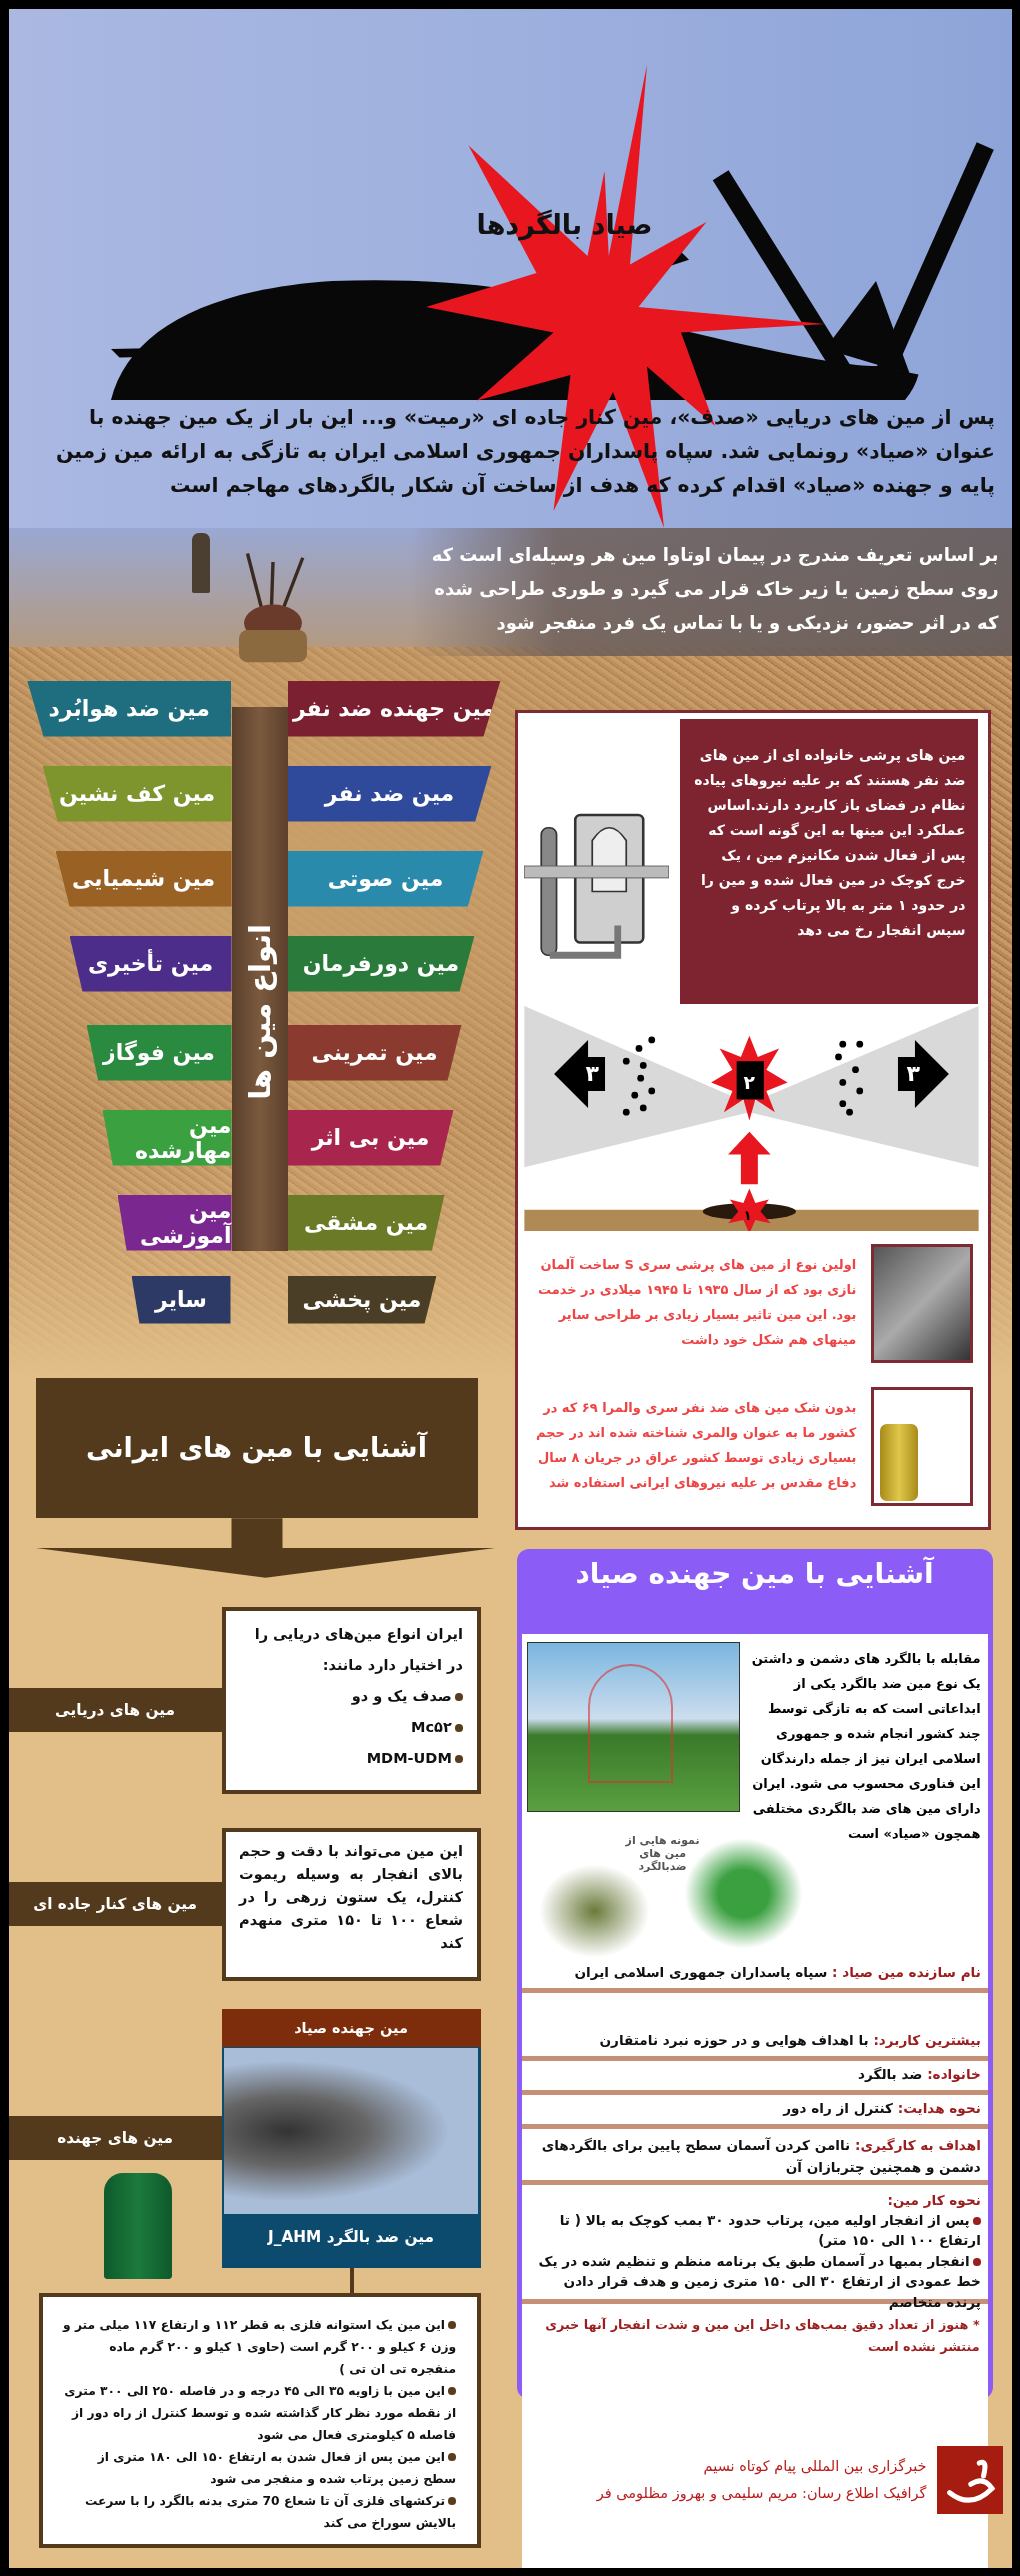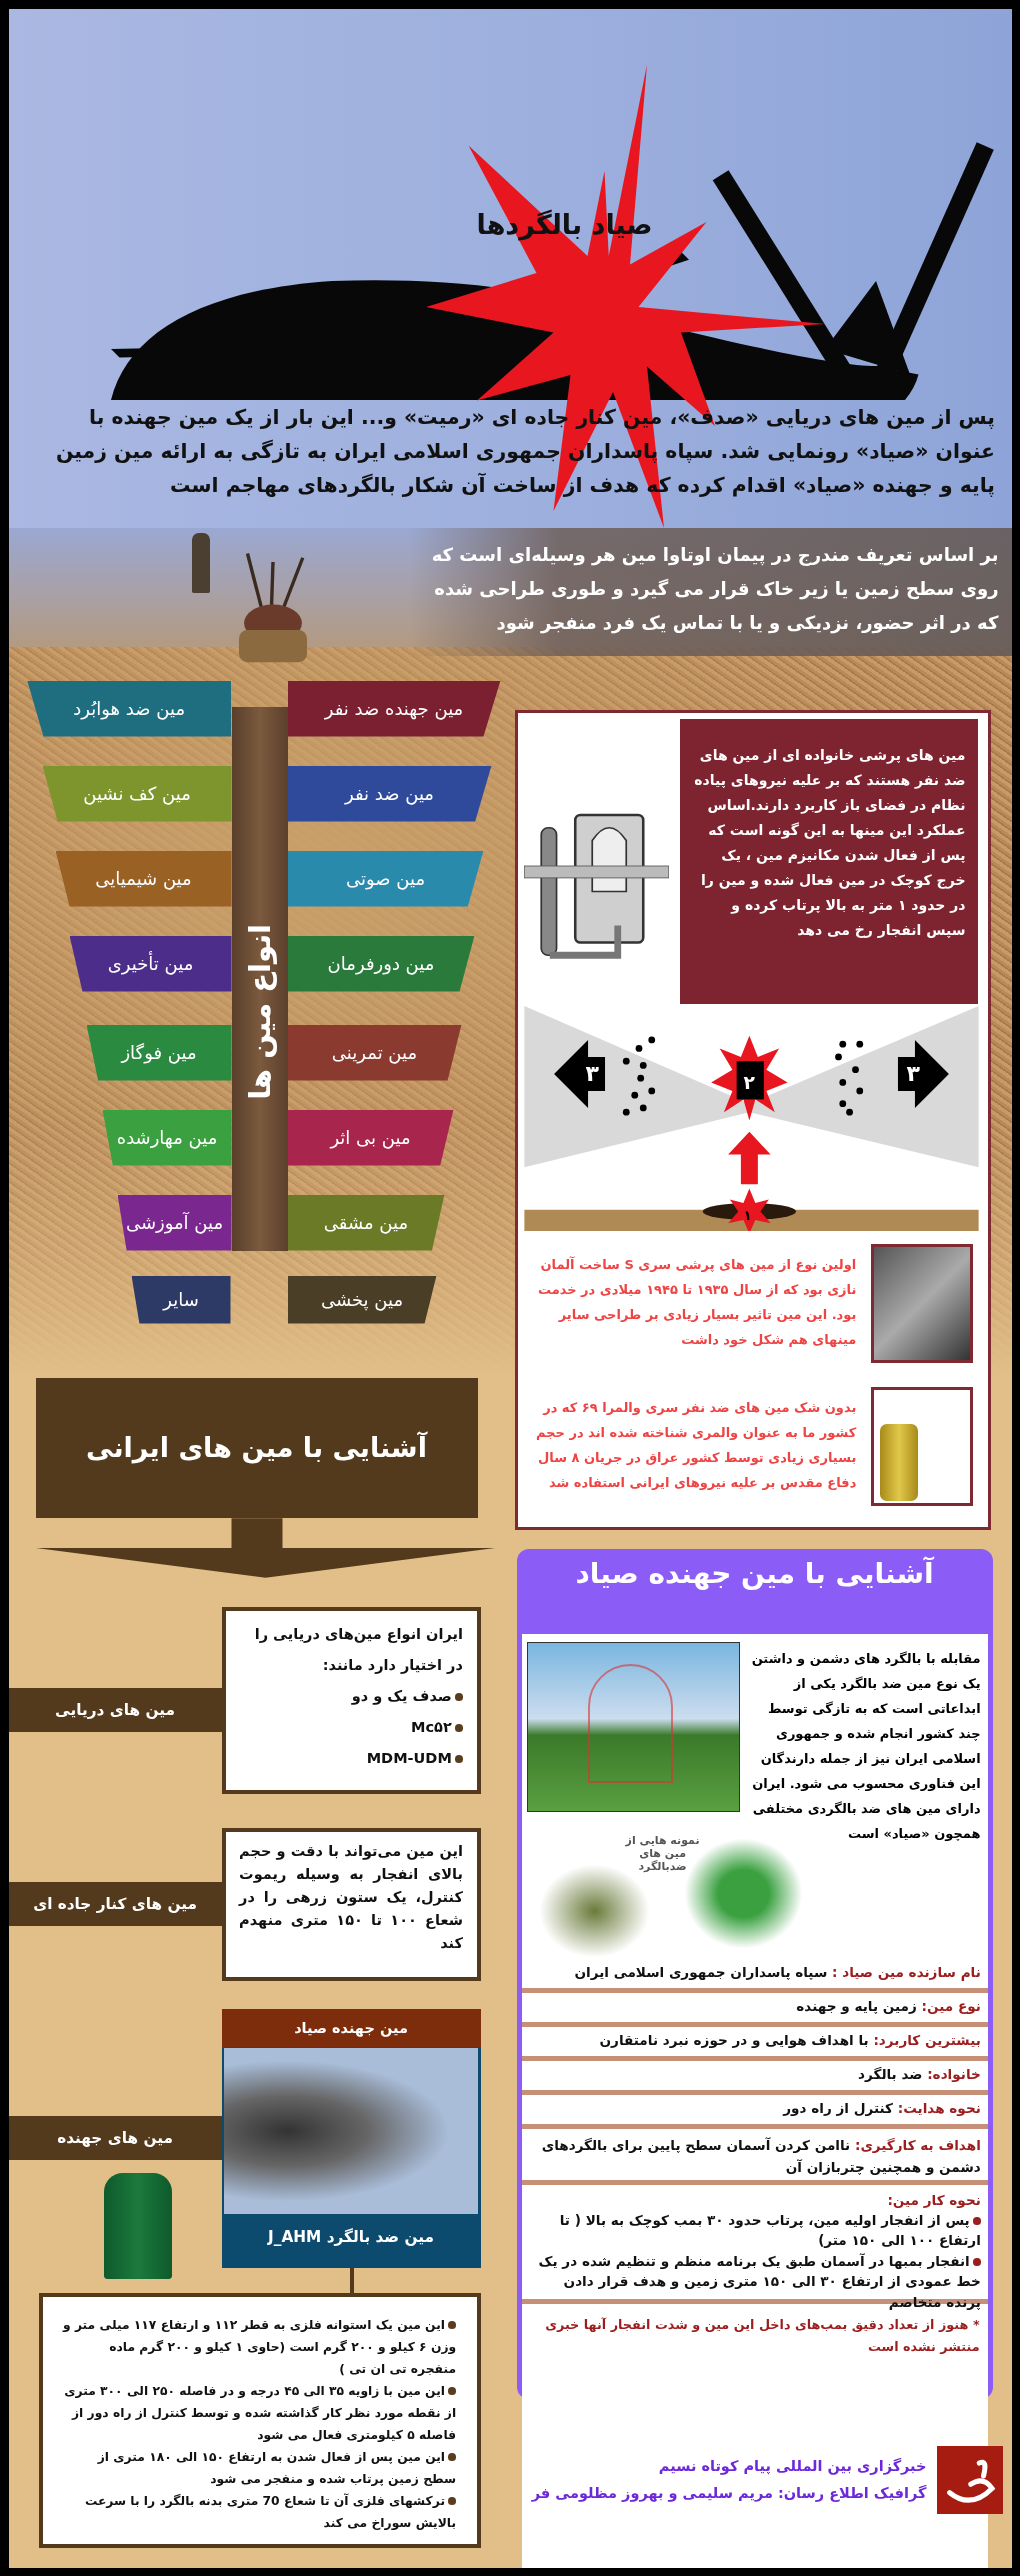--- a/index.html
+++ b/index.html
@@ -19,21 +19,21 @@
  repeating-linear-gradient(35deg,#b8895a 0 2.6px,#c89a66 2.6px 6px,#a87a4c 6px 7.7px);}
 .desert .sky{position:absolute;left:0;top:0;width:1003px;height:119px;background:linear-gradient(#9aa8d2,#b39a82)}
 .desert .fade{position:absolute;left:0;bottom:0;width:1003px;height:255px;background:linear-gradient(transparent,#e2bf88)}
 .definition{position:absolute;left:400px;top:0;width:604px;height:128px;background:linear-gradient(90deg,rgba(120,100,90,0) 0%,rgba(110,95,90,.85) 25%,rgba(100,90,88,.9));}
 .def-text{position:absolute;left:412px;top:10.2px;width:578px;color:#fff;font-weight:bold;font-size:18px;line-height:34px}
 .soldier{position:absolute;left:183px;top:5.1px;width:18.7px;height:60px;background:#4b3f32;border-radius:6.8px 6.8px 1.7px 1.7px}
 .minehead{position:absolute;left:213px;top:17px;width:102px;height:119px}
 .shaft{position:absolute;left:223px;top:179px;width:56px;height:544px;background:linear-gradient(90deg,#5a3f2b,#7b5a3e,#5c402c)}
 .shaft-title{position:absolute;left:223px;top:374px;width:56px;height:221px;display:flex;align-items:center;justify-content:center}
 .shaft-title span{writing-mode:vertical-rl;transform:rotate(180deg);color:#fff;font-weight:bold;font-size:29px;direction:rtl}
-.banner{position:absolute;height:56px;display:flex;align-items:center;justify-content:center;color:#fff;font-weight:normal;font-size:18px;direction:rtl}
+.banner{position:absolute;height:56px;display:flex;align-items:center;justify-content:center;color:#fff;font-weight:bold;font-size:22px;direction:rtl}
 .banner.l{clip-path:polygon(0 0,100% 0,100% 100%,8% 100%)}
 .banner.r{clip-path:polygon(0 0,100% 0,92% 100%,0 100%)}
 
 .panel{position:absolute;left:506px;top:701px;width:476px;height:820px;background:#fff;border:3.4px solid #7d2a33}
 .panel-text{position:absolute;left:162px;top:6.8px;width:298px;height:285px;background:#7d2430;color:#fff;font-weight:bold;font-size:14px;line-height:25px;padding:24px 12px 0 8.5px}
 .devicefig{position:absolute;left:6.8px;top:85px;width:145px;height:170px}
 .diagram{position:absolute;left:6.8px;top:293px;width:455px;height:225px}
 .hist{position:absolute;left:6.8px;top:531px;width:455px}
 .hist-row{position:relative;height:128px;margin-bottom:15.3px}
 .hist-text{position:absolute;left:0;top:8.5px;width:332px;font-weight:bold;font-size:13px;line-height:25px;color:#ef4444}
@@ -44,21 +44,21 @@
 .cat-bar{position:absolute;left:0;height:44px;background:#533a1d;color:#fff;font-weight:bold;font-size:15.3px;display:flex;align-items:center;justify-content:center;direction:rtl}
 .cat-box{position:absolute;background:#fff;border:4.3px solid #533a1d;padding:8.5px 13.6px;font-weight:bold;color:#111}
 .bullet{display:inline-block;width:7.7px;height:7.7px;border-radius:50%;background:#5a3d1e;margin-left:3.4px}
 
 .say{position:absolute;left:508px;top:1540px;width:476px;height:850px;background:#8b5cf6;border-radius:12px}
 .say-title{position:absolute;left:0;top:8.5px;width:100%;text-align:center;color:#fff;font-weight:bold;font-size:28px;direction:rtl}
 .say-body{position:absolute;left:5.1px;top:85px;width:466px;height:976px;background:#fff;border-radius:0 0 8.5px 8.5px}
 .row{position:absolute;left:0;width:466px;border-bottom:5.1px solid #c69078;font-weight:bold;font-size:13.6px;color:#111;padding:5.1px 6.8px;direction:rtl}
 .lbl{color:#9b1d1d}
 .foot-logo{position:absolute;left:928px;top:2437px;width:66px;height:68px;background:#a61c11}
-.credit{position:absolute;left:493px;top:2444px;width:425px;font-weight:bold;font-size:14.5px;line-height:27px;color:#6d28d9}
+.credit{position:absolute;left:493px;top:2444px;width:425px;font-weight:normal;font-size:14.5px;line-height:27px;color:#b91c1c}
 </style>
 </head>
 <body>
 
 <div id="root">
 <div class="frame">
 
   <div class="hero">
     <svg class="heli" width="1003" height="391" viewBox="0 0 1180 460">
       <g fill="#080808">
@@ -217,21 +217,20 @@
     <div class="say-body">
       <div style="position:absolute;left:5.1px;top:8.5px;width:213px;height:170px;border:1.7px solid #333;background:linear-gradient(#7ab6e0 0%,#cde 45%,#3a7a2a 55%,#5aa040 100%)">
         <div style="position:absolute;left:60px;top:21px;width:85px;height:119px;border:2.6px solid rgba(220,50,50,.6);border-radius:43px 43px 0 0"></div>
       </div>
       <div class="rtl" style="position:absolute;left:223px;top:12px;width:236px;font-weight:bold;font-size:13px;line-height:25px">مقابله با بالگرد های دشمن و داشتن یک نوع مین ضد بالگرد یکی از ابداعاتی است که به تازگی توسط چند کشور انجام شده و جمهوری اسلامی ایران نیز از جمله دارندگان این فناوری محسوب می شود. ایران دارای مین های ضد بالگردی مختلفی همچون «صیاد» است</div>
       <div style="position:absolute;left:94px;top:200px;width:94px;text-align:center;font-size:11px;color:#555;font-weight:bold;direction:rtl">نمونه هایی از مین های ضدبالگرد</div>
       <div style="position:absolute;left:17px;top:230px;width:111px;height:94px;background:radial-gradient(#6a7a3a,transparent 70%)"></div>
       <div style="position:absolute;left:162px;top:204px;width:119px;height:111px;background:radial-gradient(#3aa040 30%,transparent 70%)"></div>
 
       <div class="row" style="top:325px;height:34px"><span class="lbl">نام سازنده مین صیاد :</span> <span>سپاه پاسداران جمهوری اسلامی ایران</span></div>
-      <div class="row" style="top:359px;height:34px"><span class="lbl">نوع مین:</span> <span>زمین پایه و جهنده</span></div>
       <div class="row" style="top:393px;height:34px"><span class="lbl">بیشترین کاربرد:</span> <span>با اهداف هوایی و در حوزه نبرد نامتقارن</span></div>
       <div class="row" style="top:427px;height:34px"><span class="lbl">خانواده:</span> <span>ضد بالگرد</span></div>
       <div class="row" style="top:461px;height:34px"><span class="lbl">نحوه هدایت:</span> <span>کنترل از راه دور</span></div>
       <div class="row" style="top:495px;height:56px;line-height:22px"><span class="lbl">اهداف به کارگیری:</span> <span>ناامن کردن آسمان سطح پایین برای بالگردهای دشمن و همچنین چتربازان آن</span></div>
       <div class="row" style="top:551px;height:119px;line-height:20.4px">
         <div class="lbl">نحوه کار مین:</div>
         <div><span class="bullet" style="background:#9b1d1d"></span><span>پس از انفجار اولیه مین، پرتاب حدود ۳۰ بمب کوچک به بالا ( تا ارتفاع ۱۰۰ الی ۱۵۰ متر)</span></div>
         <div><span class="bullet" style="background:#9b1d1d"></span><span>انفجار بمبها در آسمان طبق یک برنامه منظم و تنظیم شده در یک خط عمودی از ارتفاع ۳۰ الی ۱۵۰ متری زمین و هدف قرار دادن پرنده متخاصم</span></div>
       </div>
       <div class="rtl" style="position:absolute;left:12px;top:680px;width:446px;color:#9b1d1d;font-weight:bold;font-size:12.8px;line-height:22px">* هنوز از تعداد دقیق بمب‌های داخل این مین و شدت انفجار آنها خبری منتشر نشده است</div>

